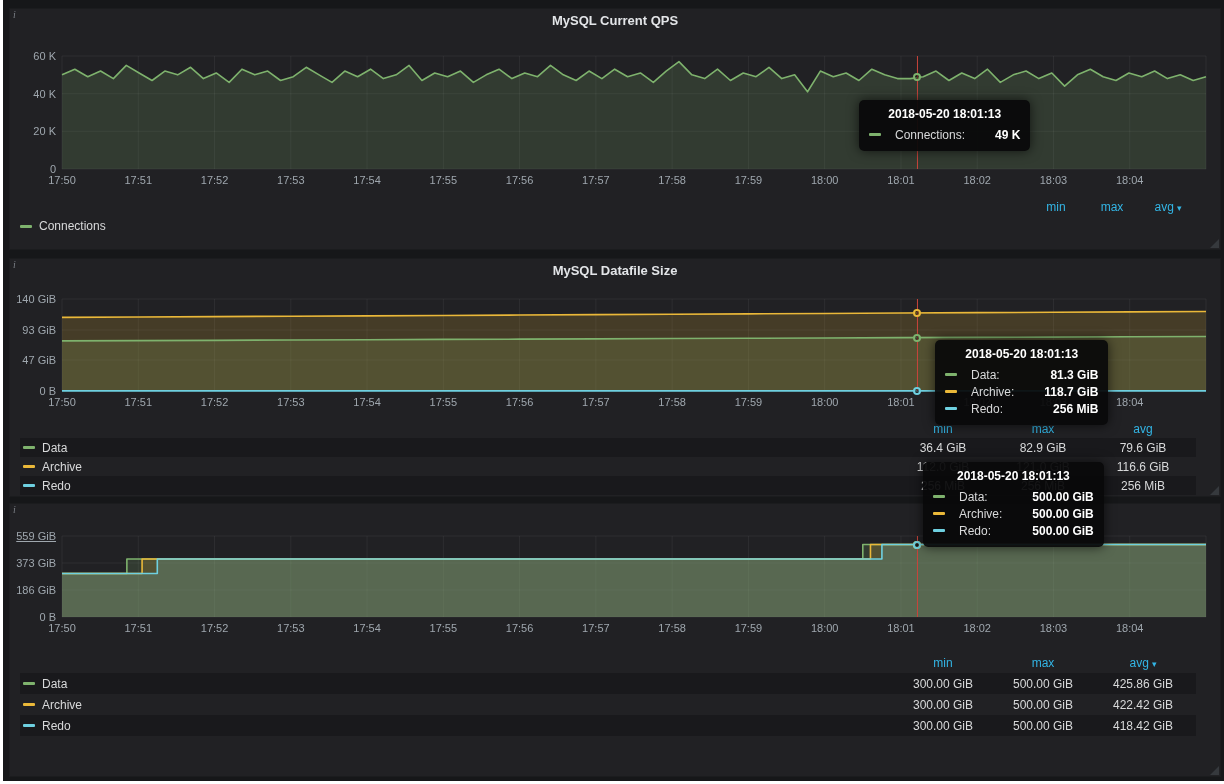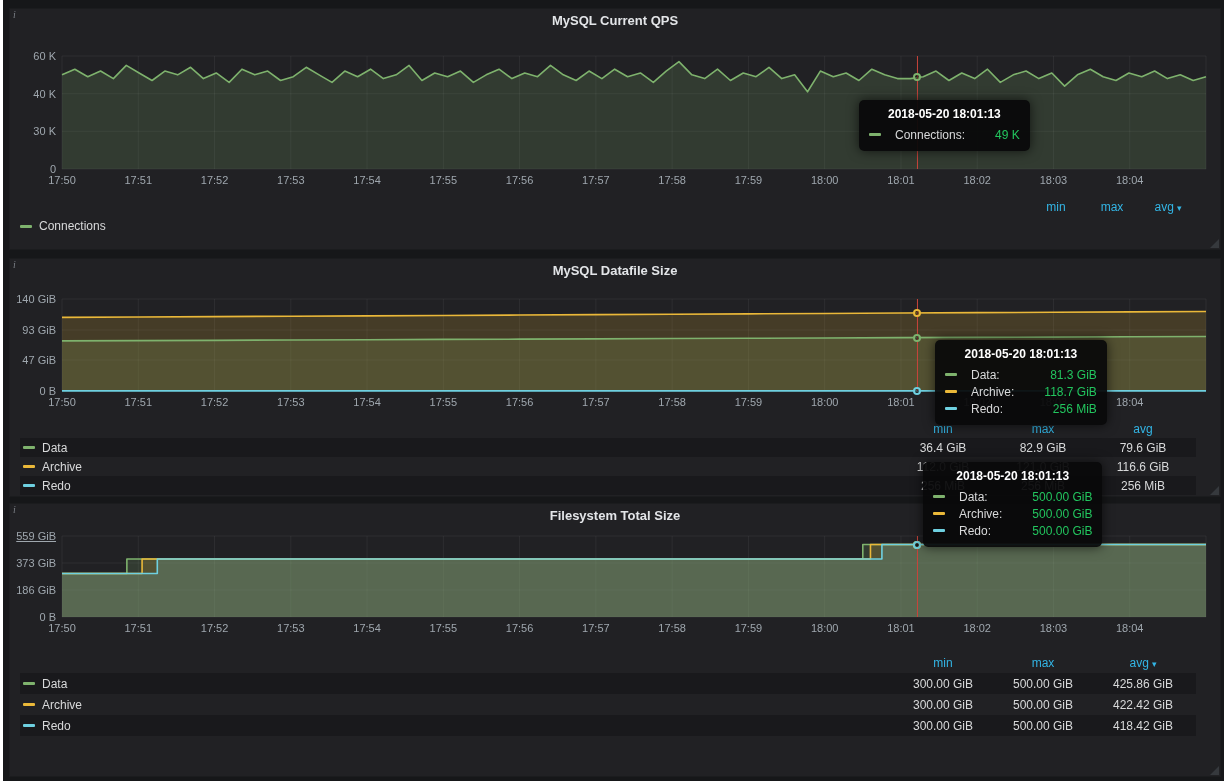--- a/index.html
+++ b/index.html
@@ -37,21 +37,21 @@
   #p1 .plot-region{top:47px;height:113px}
   #p2 .plot-region{top:40px;height:92px}
   #p3 .plot-region{top:32px;height:81px}
   #p2 .legend{top:160px}
   #p3 .legend{top:148px}
   .dash{display:inline-block;width:12px;height:3px;border-radius:1px;background:currentColor;flex:none}
   .lg1 .dash{margin-right:7px}
   .tooltip{position:absolute;z-index:30;background:rgba(9,9,10,0.94);border-radius:5px;padding:7px 10px 8px;box-shadow:0 0 12px rgba(0,0,0,0.65);font-size:12px;color:#d8d9da}
   .tt-time{font-weight:700;color:#fff;text-align:center;margin-bottom:5px;white-space:nowrap}
   .tt-row{display:flex;align-items:center;gap:14px;height:17px;white-space:nowrap}
-  .tt-val{margin-left:auto;font-weight:400;color:#22c55e;padding-left:16px}
+  .tt-val{margin-left:auto;font-weight:700;color:#ffffff;padding-left:16px}
   .resize-handle{position:absolute;right:1px;bottom:1px;width:0;height:0;border-left:9px solid transparent;border-bottom:9px solid #3a3d42;opacity:.85;cursor:nwse-resize}
 </style>
 </head>
 <body>
 
 <div class="dashboard">
 
   <section class="panel" id="p1" style="top:8px;height:242px">
     <div class="info-corner">i</div>
     <div class="panel-header">MySQL Current QPS</div>
@@ -76,21 +76,21 @@
           <line x1="0" y1="100" x2="1000" y2="100" class="grid-h" vector-effect="non-scaling-stroke"></line>
           <line x1="0" y1="66.66666666666667" x2="1000" y2="66.66666666666667" class="grid-h" vector-effect="non-scaling-stroke"></line>
           <line x1="0" y1="33.33333333333334" x2="1000" y2="33.33333333333334" class="grid-h" vector-effect="non-scaling-stroke"></line>
           <line x1="0" y1="0" x2="1000" y2="0" class="grid-h" vector-effect="non-scaling-stroke"></line>
           <polygon points="0.0,100 0.0,16.67 11.2,11.67 22.5,18.33 33.7,13.33 44.9,20.00 56.2,8.33 67.4,15.00 78.7,21.67 89.9,13.33 101.1,16.67 112.4,10.00 123.6,20.00 134.8,15.00 146.1,23.33 157.3,11.67 168.5,16.67 179.8,13.33 191.0,21.67 202.2,18.33 213.5,10.00 224.7,16.67 236.0,23.33 247.2,13.33 258.4,18.33 269.7,11.67 280.9,20.00 292.1,16.67 303.4,8.33 314.6,21.67 325.8,15.00 337.1,18.33 348.3,13.33 359.6,23.33 370.8,16.67 382.0,11.67 393.3,20.00 404.5,15.00 415.7,18.33 427.0,8.33 438.2,16.67 449.4,21.67 460.7,13.33 471.9,20.00 483.1,11.67 494.4,18.33 505.6,15.00 516.9,23.33 528.1,13.33 539.3,5.00 550.6,16.67 561.8,20.00 573.0,11.67 584.3,21.67 595.5,15.00 606.7,18.33 618.0,10.00 629.2,20.00 640.4,16.67 651.7,31.67 662.9,13.33 674.2,18.33 685.4,15.00 696.6,21.67 707.9,11.67 719.1,16.67 730.3,20.00 741.6,20.00 752.8,18.33 764.0,13.33 775.3,21.67 786.5,15.00 797.8,20.00 809.0,11.67 820.2,23.33 831.5,16.67 842.7,13.33 853.9,20.00 865.2,15.00 876.4,26.67 887.6,16.67 898.9,11.67 910.1,18.33 921.3,21.67 932.6,15.00 943.8,18.33 955.1,13.33 966.3,20.00 977.5,16.67 988.8,21.67 1000.0,18.33 1000.0,100" fill="#7EB26D" fill-opacity="0.18" stroke="none"></polygon>
           <polyline points="0.0,16.67 11.2,11.67 22.5,18.33 33.7,13.33 44.9,20.00 56.2,8.33 67.4,15.00 78.7,21.67 89.9,13.33 101.1,16.67 112.4,10.00 123.6,20.00 134.8,15.00 146.1,23.33 157.3,11.67 168.5,16.67 179.8,13.33 191.0,21.67 202.2,18.33 213.5,10.00 224.7,16.67 236.0,23.33 247.2,13.33 258.4,18.33 269.7,11.67 280.9,20.00 292.1,16.67 303.4,8.33 314.6,21.67 325.8,15.00 337.1,18.33 348.3,13.33 359.6,23.33 370.8,16.67 382.0,11.67 393.3,20.00 404.5,15.00 415.7,18.33 427.0,8.33 438.2,16.67 449.4,21.67 460.7,13.33 471.9,20.00 483.1,11.67 494.4,18.33 505.6,15.00 516.9,23.33 528.1,13.33 539.3,5.00 550.6,16.67 561.8,20.00 573.0,11.67 584.3,21.67 595.5,15.00 606.7,18.33 618.0,10.00 629.2,20.00 640.4,16.67 651.7,31.67 662.9,13.33 674.2,18.33 685.4,15.00 696.6,21.67 707.9,11.67 719.1,16.67 730.3,20.00 741.6,20.00 752.8,18.33 764.0,13.33 775.3,21.67 786.5,15.00 797.8,20.00 809.0,11.67 820.2,23.33 831.5,16.67 842.7,13.33 853.9,20.00 865.2,15.00 876.4,26.67 887.6,16.67 898.9,11.67 910.1,18.33 921.3,21.67 932.6,15.00 943.8,18.33 955.1,13.33 966.3,20.00 977.5,16.67 988.8,21.67 1000.0,18.33" fill="none" stroke="#7EB26D" stroke-width="1.6" stroke-linejoin="round" vector-effect="non-scaling-stroke"></polyline>
           <line x1="747.78" y1="0" x2="747.78" y2="100" class="crosshair-line" vector-effect="non-scaling-stroke"></line>
         </svg>
       <div class="y-labels">
           <span style="top: 100%;">0</span>
-          <span style="top: 66.6667%;">30 K</span>
+          <span style="top: 66.6667%;">20 K</span>
           <span style="top: 33.3333%;">40 K</span>
           <span style="top: 0%;">60 K</span>
         </div>
       <div class="x-labels">
           <span style="left: 0%;">17:50</span>
           <span style="left: 6.66667%;">17:51</span>
           <span style="left: 13.3333%;">17:52</span>
           <span style="left: 20%;">17:53</span>
           <span style="left: 26.6667%;">17:54</span>
           <span style="left: 33.3333%;">17:55</span>
@@ -217,21 +217,20 @@
         <span class="vcol">256 MiB</span>
         <span class="vcol">256 MiB</span>
         <span class="vcol">256 MiB</span>
       </div>
     </div>
     <div class="resize-handle"></div>
   </section>
 
   <section class="panel" id="p3" style="top:503px;height:274px">
     <div class="info-corner">i</div>
-    <div class="panel-header">Filesystem Total Size</div>
     <div class="plot-region">
       <svg viewBox="0 0 1000 100" preserveAspectRatio="none">
           <line x1="0" y1="0" x2="0" y2="100" class="grid-v" vector-effect="non-scaling-stroke"></line>
           <line x1="66.66666666666667" y1="0" x2="66.66666666666667" y2="100" class="grid-v" vector-effect="non-scaling-stroke"></line>
           <line x1="133.33333333333334" y1="0" x2="133.33333333333334" y2="100" class="grid-v" vector-effect="non-scaling-stroke"></line>
           <line x1="200" y1="0" x2="200" y2="100" class="grid-v" vector-effect="non-scaling-stroke"></line>
           <line x1="266.6666666666667" y1="0" x2="266.6666666666667" y2="100" class="grid-v" vector-effect="non-scaling-stroke"></line>
           <line x1="333.3333333333333" y1="0" x2="333.3333333333333" y2="100" class="grid-v" vector-effect="non-scaling-stroke"></line>
           <line x1="400" y1="0" x2="400" y2="100" class="grid-v" vector-effect="non-scaling-stroke"></line>
           <line x1="466.6666666666667" y1="0" x2="466.6666666666667" y2="100" class="grid-v" vector-effect="non-scaling-stroke"></line>

